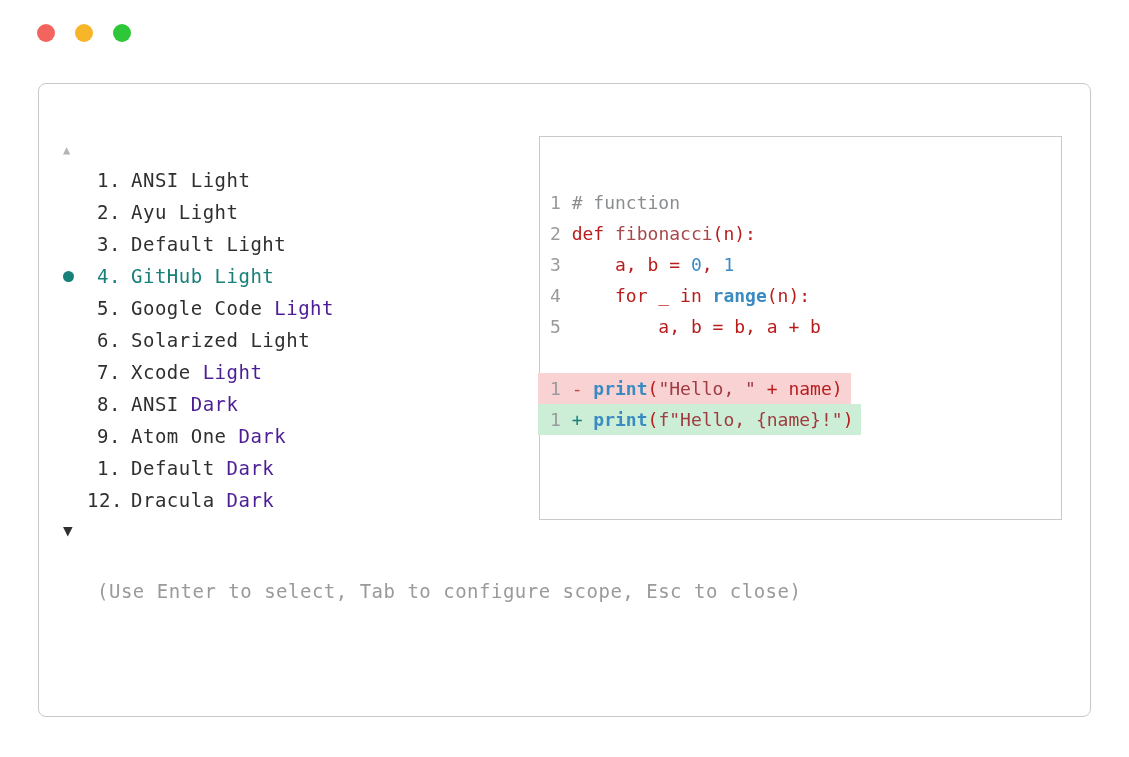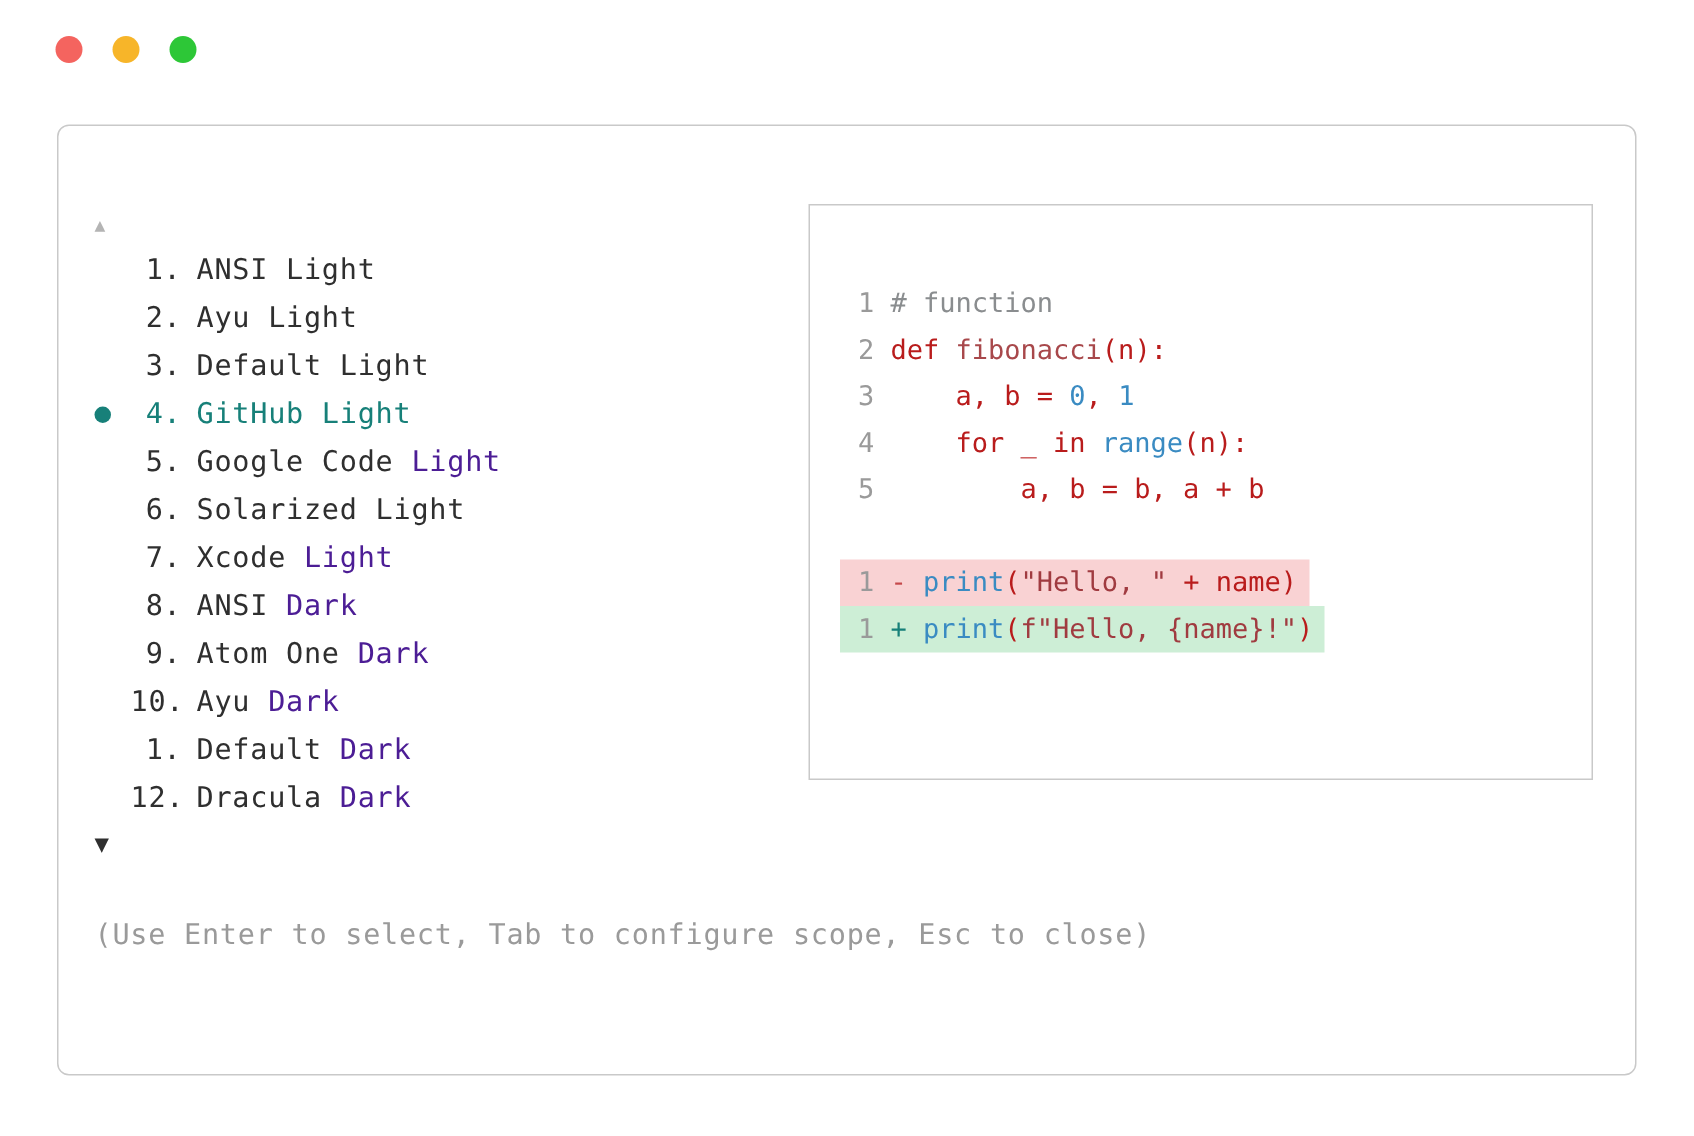--- a/index.html
+++ b/index.html
@@ -48,45 +48,45 @@
   }
   .dot-cell { width: 24px; flex: 0 0 24px; display: flex; align-items: center; }
   .dot { width: 11px; height: 11px; border-radius: 50%; background: #178079; display: inline-block; }
   .num { width: 34px; flex: 0 0 34px; text-align: right; margin-right: 10px; }
   .name .muted { color: #4c1d95; }
   .theme-item.selected .num,
   .theme-item.selected .name,
   .theme-item.selected .name span { color: #178079; }
 
   .hint {
-    margin-top: 36px; font-size: 19px; color: #9a9a9a; letter-spacing: 0.5px;
+    margin-top: 36px; font-size: 19px; color: #9a9a9a; letter-spacing: 0.5px; margin-left: 34px;
   }
 
   
   .preview-label {
     font-size: 19px; color: #2f2f2f; line-height: 26px; margin-bottom: 12px; letter-spacing: 0.5px;
   }
   .preview-box {
     width: 523px; height: 384px;
     border: 1.5px solid #c9c9c9;
-    padding: 50px 18px 0 32px;
+    padding: 50px 18px 0 10px;
     background: #ffffff;
   }
   .code-line {
     font-size: 18px; line-height: 31px; white-space: pre; color: #2f2f2f;
   }
   .line-inner { display: inline-block; }
   .line-inner.bg-removed { background: #f9d2d3; margin-left: -12px; padding: 0 8px 0 12px; }
   .line-inner.bg-added   { background: #cdeed6; margin-left: -12px; padding: 0 8px 0 12px; }
   .lnum { color: #9a9a9a; margin-right: 1ch; }
   .tok-plain   { color: #b91c1c; }
   .tok-comment { color: #8a8d8f; }
   .tok-func    { color: #a8484b; }
   .tok-num     { color: #3a8bc2; }
-  .tok-builtin { color: #3a8bc2; }
+  .tok-builtin { color: #3a8bc2; font-weight: bold; }
   .tok-string  { color: #a03b40; }
   .tok-diff-minus { color: #c5484a; }
   .tok-diff-plus  { color: #178079; }
 </style>
 </head>
 <body>
 
 <div class="screen">
 
   <div class="traffic-lights">
@@ -103,21 +103,20 @@
         <div id="theme-list">
             <div class="theme-item"><span class="dot-cell"></span><span class="num">1.</span><span class="name"><span>ANSI Light</span></span></div>
             <div class="theme-item"><span class="dot-cell"></span><span class="num">2.</span><span class="name"><span>Ayu Light</span></span></div>
             <div class="theme-item"><span class="dot-cell"></span><span class="num">3.</span><span class="name"><span>Default Light</span></span></div>
             <div class="theme-item selected"><span class="dot-cell"><span class="dot"></span></span><span class="num">4.</span><span class="name"><span>GitHub Light</span></span></div>
             <div class="theme-item"><span class="dot-cell"></span><span class="num">5.</span><span class="name"><span>Google Code </span><span class="muted">Light</span></span></div>
             <div class="theme-item"><span class="dot-cell"></span><span class="num">6.</span><span class="name"><span>Solarized Light</span></span></div>
             <div class="theme-item"><span class="dot-cell"></span><span class="num">7.</span><span class="name"><span>Xcode </span><span class="muted">Light</span></span></div>
             <div class="theme-item"><span class="dot-cell"></span><span class="num">8.</span><span class="name"><span>ANSI </span><span class="muted">Dark</span></span></div>
             <div class="theme-item"><span class="dot-cell"></span><span class="num">9.</span><span class="name"><span>Atom One </span><span class="muted">Dark</span></span></div>
-            <div class="theme-item"><span class="dot-cell"></span><span class="num">10.</span><span class="name"><span>Ayu </span><span class="muted">Dark</span></span></div>
             <div class="theme-item"><span class="dot-cell"></span><span class="num">1.</span><span class="name"><span>Default </span><span class="muted">Dark</span></span></div>
             <div class="theme-item"><span class="dot-cell"></span><span class="num">12.</span><span class="name"><span>Dracula </span><span class="muted">Dark</span></span></div>
           </div>
         <div class="scroll-down">▼</div>
       </div>
 
       <div class="right-col">
         <div class="preview-box">
           <div id="code">
               <div class="code-line"><span class="line-inner"><span class="lnum">1</span><span class="tok-comment"># function</span></span></div>

